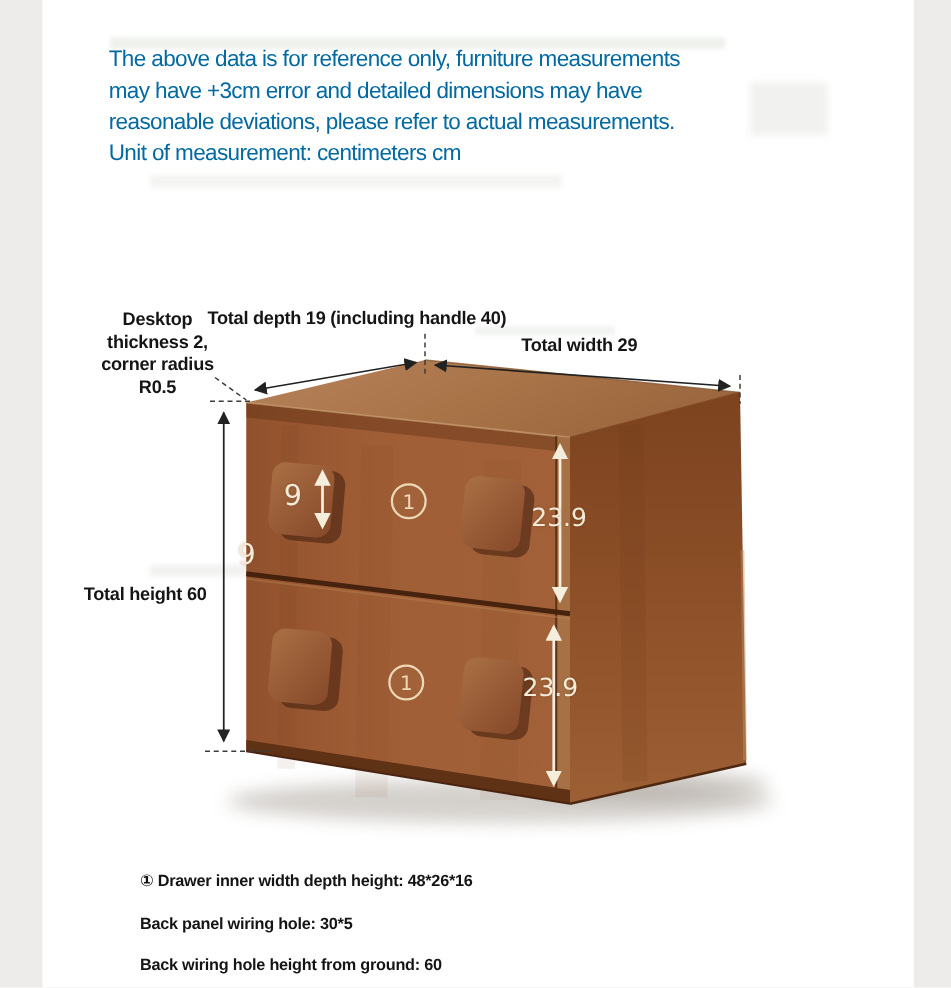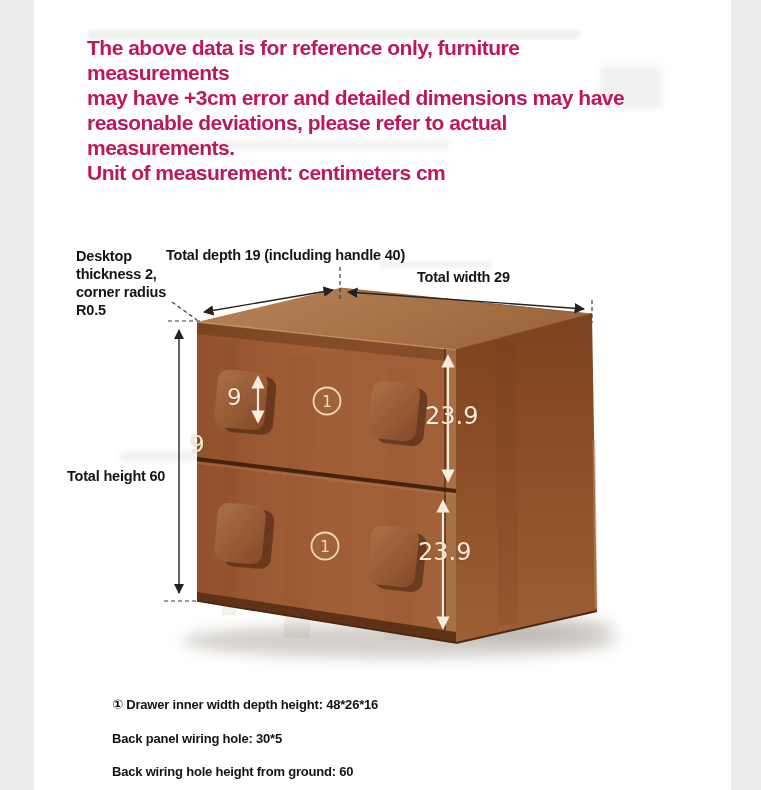--- a/index.html
+++ b/index.html
@@ -14,32 +14,32 @@
   }
   .artifact{position:absolute;pointer-events:none;}
   .a1{left:54px;top:30px;width:492px;height:9px;background:rgba(160,175,150,.18);filter:blur(1.5px);}
   .a2{left:566px;top:66px;width:62px;height:42px;background:rgba(208,208,202,.30);filter:blur(3px);}
   .a3{left:86px;top:140px;width:330px;height:10px;background:rgba(216,216,210,.28);filter:blur(2px);}
   .a4{left:346px;top:261px;width:112px;height:7px;background:rgba(170,185,160,.16);filter:blur(1.5px);}
   .a5{left:86px;top:452px;width:120px;height:9px;background:rgba(205,205,200,.28);filter:blur(2px);}
 
   .disclaimer{
     position:absolute;left:53px;top:35px;width:560px;
-    font-size:21px;line-height:25px;font-weight:bold;color:#be185d;
+    font-size:18px;line-height:25px;font-weight:normal;color:#0369a1;
     letter-spacing:-0.5px;white-space:pre-line;
   }
   .lbl{position:absolute;font-weight:bold;color:#151515;font-size:14.5px;line-height:18px;letter-spacing:-0.2px;}
-  .lbl-desktop{left:42px;top:247px;width:100px;}
+  .lbl-desktop{left:42px;top:247px;width:100px;text-align:center;}
   .lbl-depth{left:132px;top:246px;white-space:nowrap;}
   .lbl-width{left:383px;top:268px;white-space:nowrap;}
   .lbl-height{left:33px;top:467px;white-space:nowrap;}
 
   .wlbl{
     position:absolute;color:#f4ead8;font-family:"DejaVu Sans","Liberation Sans",sans-serif;
-    font-size:24px;font-weight:500;letter-spacing:0;
+    font-size:20px;font-weight:500;letter-spacing:0;
     text-shadow:0 0 2px rgba(90,45,20,.35);
   }
   .w239a{left:425px;top:402px;}
   .w239b{left:418px;top:538px;}
   .w9a{left:227px;top:384px;font-size:23px;}
   .w9b{left:190px;top:431px;font-size:23px;}
 
   .note{position:absolute;left:78px;font-weight:bold;color:#141414;font-size:13px;letter-spacing:-0.2px;white-space:nowrap;}
   .n1{top:697px;}
   .n2{top:731px;}

